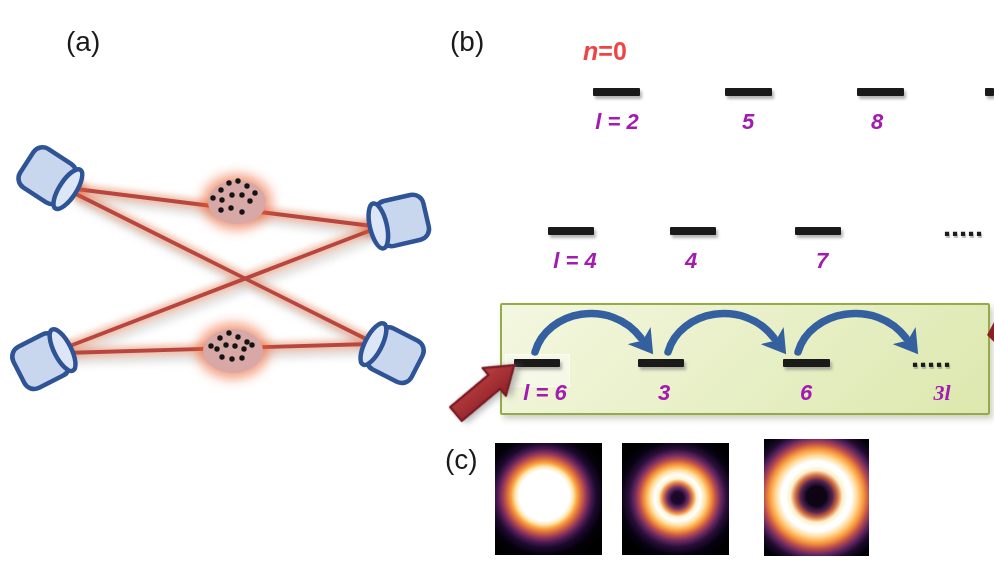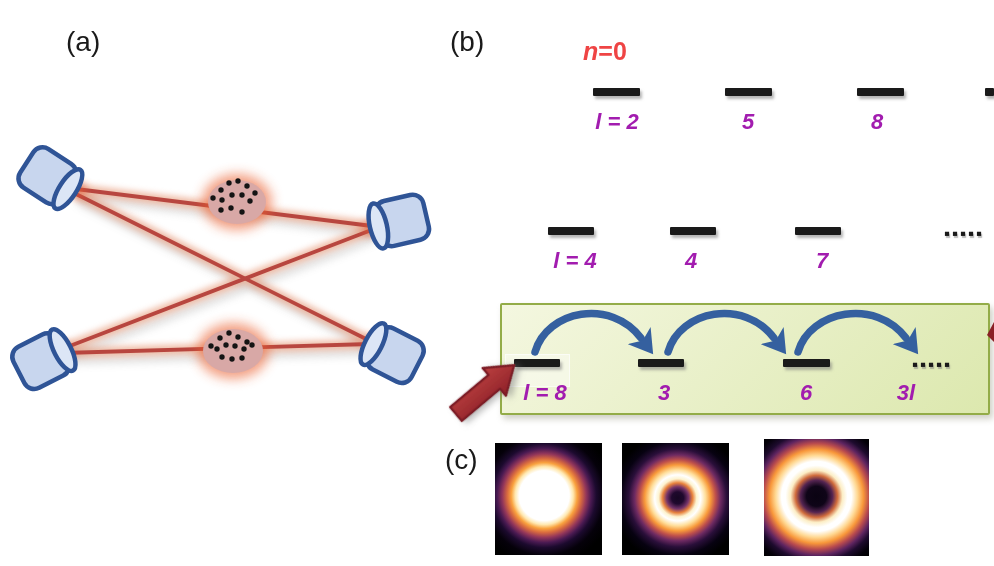--- a/index.html
+++ b/index.html
@@ -166,24 +166,24 @@
   <div class="llab" style="left:575px;top:249px;">l = 4</div>
   <div class="llab" style="left:691px;top:249px;">4</div>
   <div class="llab" style="left:822px;top:249px;">7</div>
 
   <div class="gbox"></div>
   <div class="bar-hilite"></div>
   <div class="lbar" style="left:514px;top:359px;width:46px;"></div>
   <div class="lbar" style="left:638px;top:359px;width:46px;"></div>
   <div class="lbar" style="left:783px;top:359px;width:47px;"></div>
   <div class="ldots" style="left:912px;top:356px;">▪▪▪▪▪</div>
-  <div class="llab" style="left:545px;top:381px;">l = 8</div>
+  <div class="llab" style="left:545px;top:381px;">l = 6</div>
   <div class="llab" style="left:664px;top:381px;">3</div>
   <div class="llab" style="left:806px;top:381px;">6</div>
-  <div class="llab" style="left:906px;top:381px;">3l</div>
+  <div class="llab" style="left:942px;top:381px;font-family:Liberation Serif, serif;">3l</div>
 
   <svg class="abs" style="left:440px;top:280px;" width="554" height="160" viewBox="0 0 554 160">
     <defs>
       <marker id="bluehead" markerWidth="3.4" markerHeight="3.8" refX="0.4" refY="1.9" orient="auto" markerUnits="strokeWidth">
         <path d="M0,0 L3.1,1.9 L0,3.8 L0.8,1.9 Z" fill="var(--arc_blue,#35609f)"></path>
       </marker>
       <filter id="dsh" x="-40%" y="-40%" width="200%" height="200%">
         <feDropShadow dx="3" dy="4" stdDeviation="3" flood-color="#777777" flood-opacity="0.5"></feDropShadow>
       </filter>
       <linearGradient id="redg" x1="0" y1="0" x2="0" y2="1">

